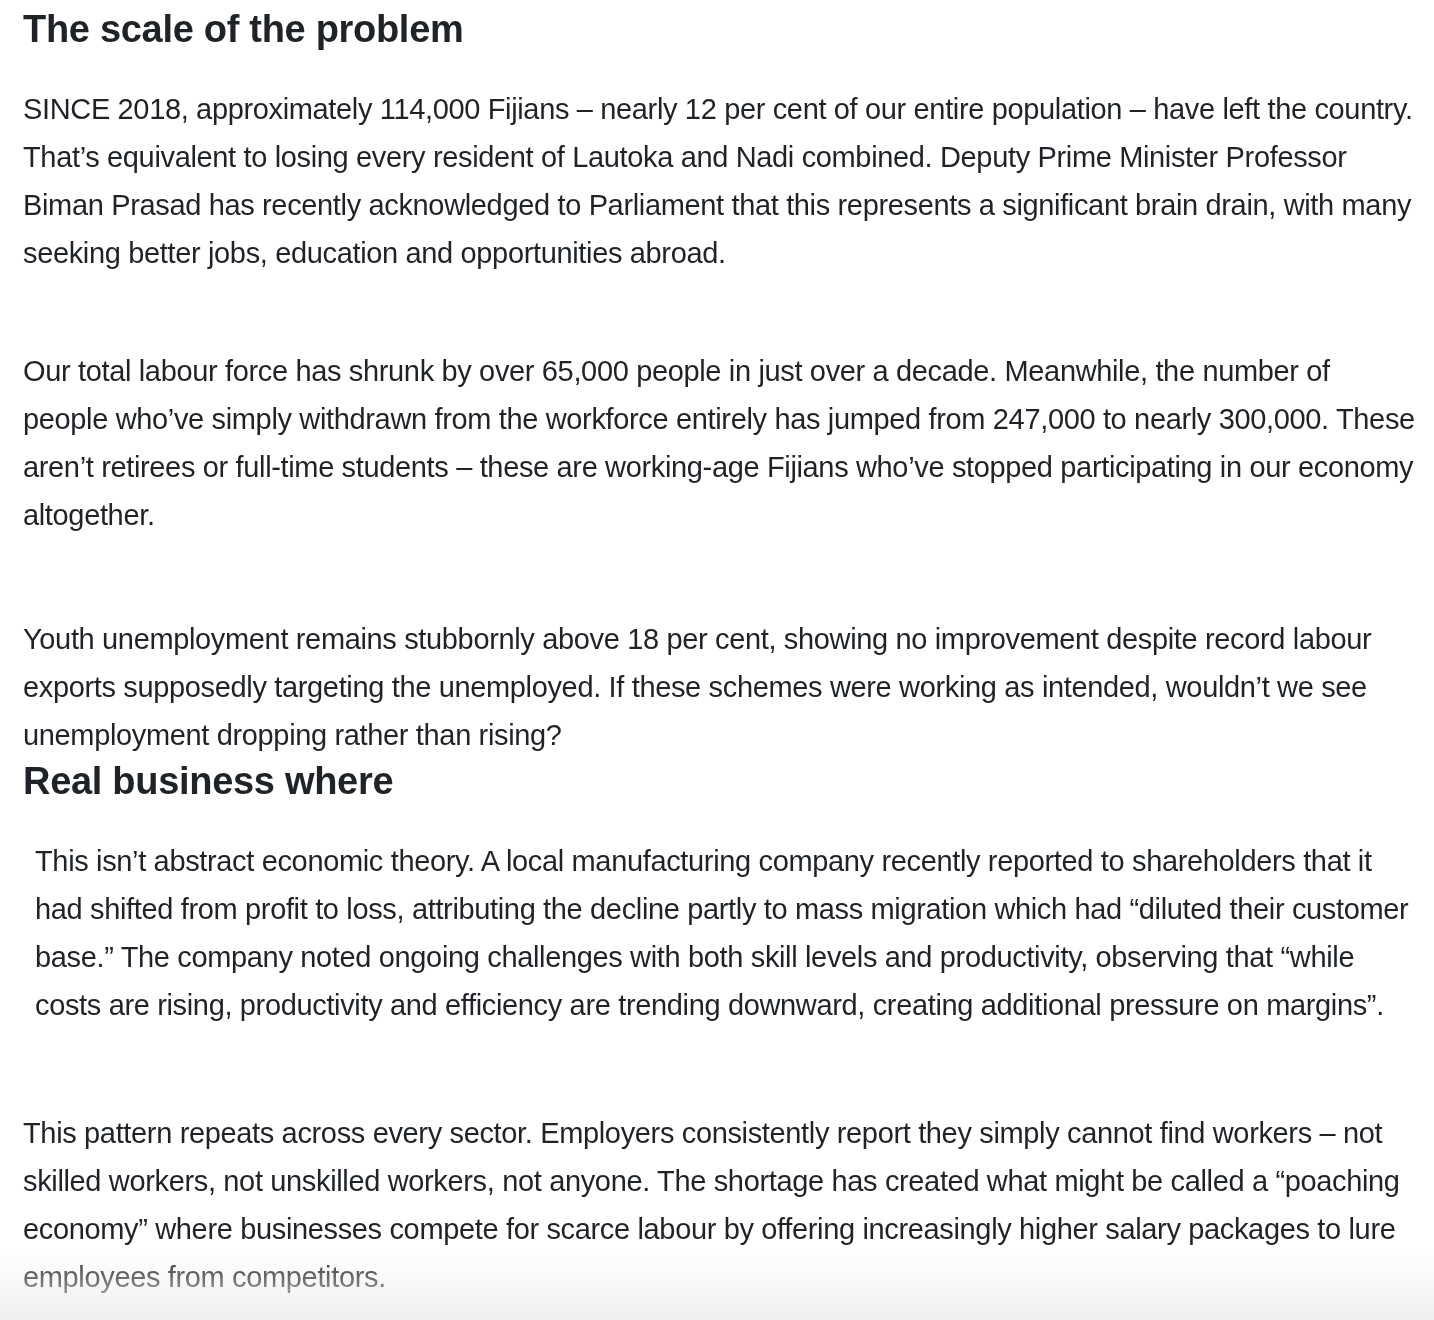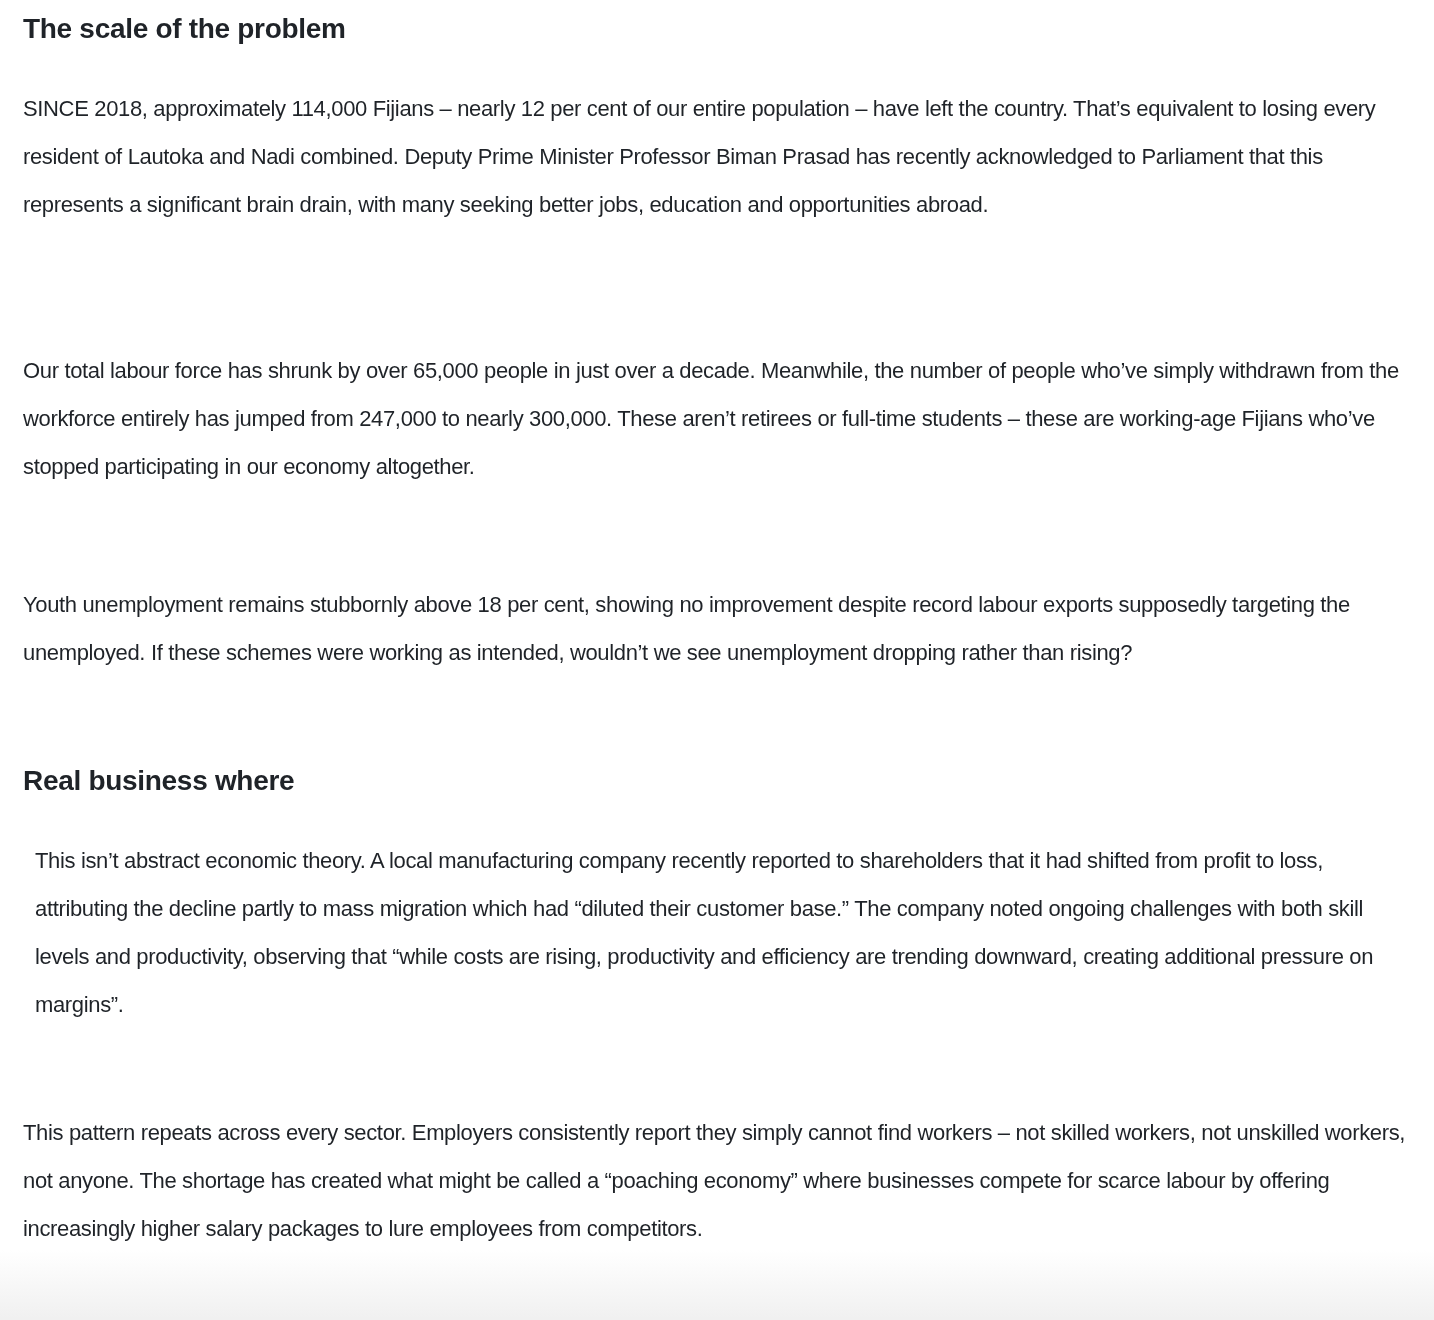--- a/index.html
+++ b/index.html
@@ -16,35 +16,35 @@
     color: #1f2328;
   }
   .article {
     position: absolute;
     left: 23px;
     top: 0;
     width: 1395px;
   }
   .heading {
     font-weight: bold;
-    font-size: 28px;
+    font-size: 38px;
     line-height: 40px;
     margin: 0;
     letter-spacing: -0.3px;
   }
   .para {
-    font-size: 22px;
+    font-size: 29px;
     line-height: 48px;
     margin: 0;
     letter-spacing: -0.35px;
   }
   #h1 { position: absolute; top: 9px; }
   #p1 { position: absolute; top: 85px; }
   #p2 { position: absolute; top: 347px; }
-  #p3 { position: absolute; top: 581px; }
+  #p3 { position: absolute; top: 615px; }
   #h2 { position: absolute; top: 761px; }
   #p4 { position: absolute; top: 837px; margin-left: 12px; }
   #p5 { position: absolute; top: 1109px; }
   .bottom-fade {
     position: absolute;
     left: 0;
     right: 0;
     bottom: 0;
     height: 70px;
     background: linear-gradient(to bottom, rgba(240,240,240,0) 0%, rgba(238,238,238,0.9) 100%);

